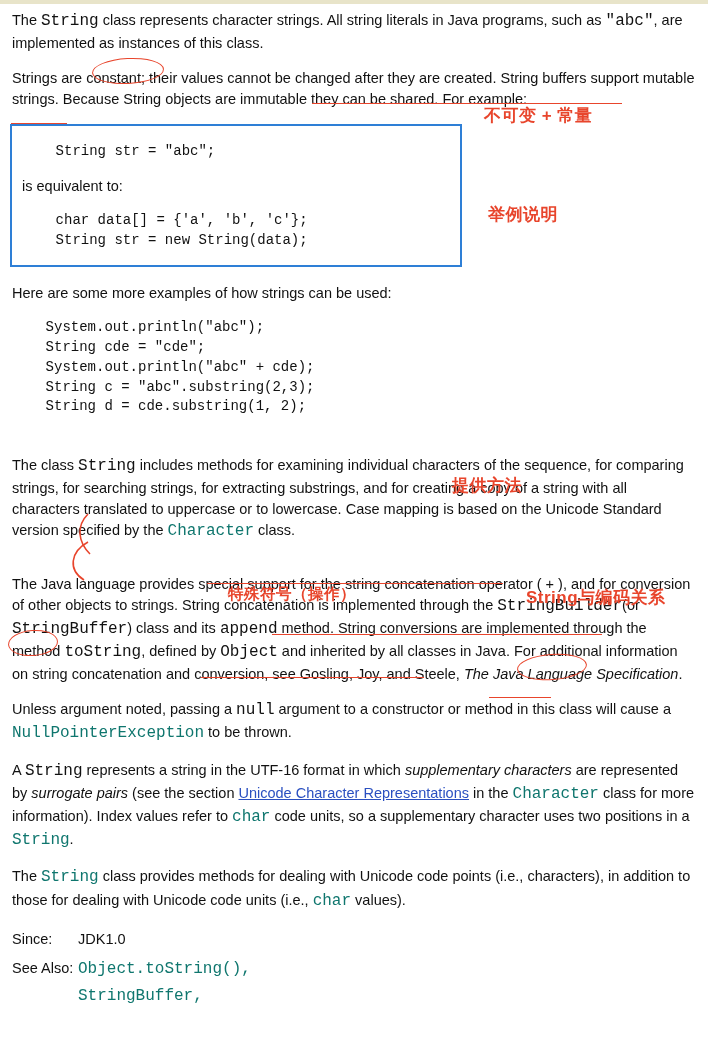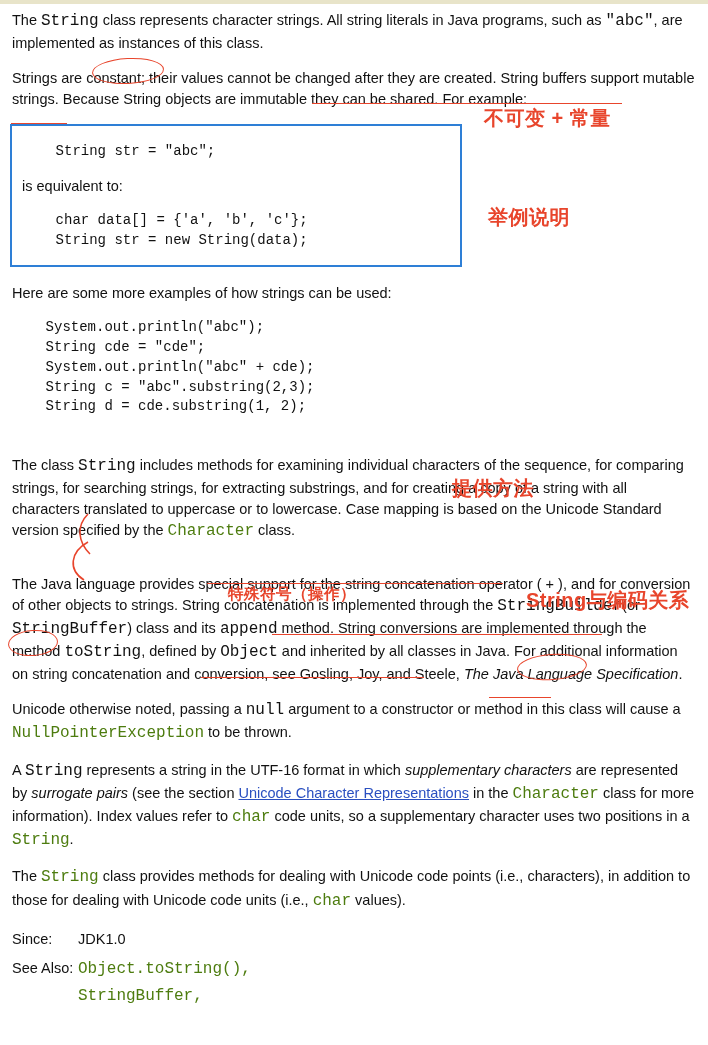--- a/index.html
+++ b/index.html
@@ -42,21 +42,21 @@
   }
   .pre {
     font-family: "Liberation Mono", "DejaVu Sans Mono", monospace;
     font-size: 14px;
     line-height: 1.42;
     white-space: pre;
     margin: 0 0 0 0;
     color: #111;
   }
   a, .link {
-    color: #4d7c0f;
+    color: #0f766e;
     text-decoration: none;
   }
   .link-u {
     color: #2a4fc0;
     text-decoration: underline;
     text-align: center;
   }
   .ital { font-style: italic; }
 
   
@@ -72,21 +72,21 @@
     margin: 0;
     padding: 14px 0 14px 0;
     font-size: 14.5px;
   }
 
   
   .annot {
     position: absolute;
     color: #e8452c;
     font-family: "Liberation Sans", sans-serif;
-    font-size: 20px;
+    font-size: 17px;
     font-weight: 600;
     white-space: nowrap;
     letter-spacing: 0.5px;
   }
   .ann-sm { font-size: 15.5px; }
 
   
   .ink {
     position: absolute;
     pointer-events: none;
@@ -141,21 +141,21 @@
     String d = cde.substring(1, 2);</div>
 
   <div style="height:22px;"></div>
 
   <p><span>The class </span><code>String</code><span> includes methods for examining individual characters of the sequence, for comparing strings, for searching strings, for extracting substrings, and for creating a copy of a string with all characters translated to uppercase or to lowercase. Case mapping is based on the Unicode Standard version specified by the </span><code class="link">Character</code><span> class.</span></p>
 
   <div style="height:16px;"></div>
 
   <p><span>The Java language provides special support for the string concatenation operator ( + ), and for conversion of other objects to strings. String concatenation is implemented through the </span><code>StringBuilder</code><span>(or </span><code>StringBuffer</code><span>) class and its </span><code>append</code><span> method. String conversions are implemented through the method </span><code>toString</code><span>, defined by </span><code>Object</code><span> and inherited by all classes in Java. For additional information on string concatenation and conversion, see Gosling, Joy, and Steele, </span><span class="ital">The Java Language Specification</span><span>.</span></p>
 
-  <p><span>Unicode otherwise noted, passing a </span><code>null</code><span> argument to a constructor or method in this class will cause a </span><code class="link">NullPointerException</code><span> to be thrown.</span></p>
+  <p><span>Unless argument noted, passing a </span><code>null</code><span> argument to a constructor or method in this class will cause a </span><code class="link">NullPointerException</code><span> to be thrown.</span></p>
 
   <p><span>A </span><code>String</code><span> represents a string in the UTF-16 format in which </span><span class="ital">supplementary characters</span><span> are represented by </span><span class="ital">surrogate pairs</span><span> (see the section </span><a class="link-u" href="#">Unicode Character Representations</a><span> in the </span><code class="link">Character</code><span> class for more information). Index values refer to </span><code class="link">char</code><span> code units, so a supplementary character uses two positions in a </span><code class="link">String</code><span>.</span></p>
 
   <p><span>The </span><code class="link">String</code><span> class provides methods for dealing with Unicode code points (i.e., characters), in addition to those for dealing with Unicode code units (i.e., </span><code class="link">char</code><span> values).</span></p>
 
   <div class="sinceblock">
     <div class="sincerow">
       <div class="sincelabel">Since:</div>
       <div>JDK1.0</div>
     </div>

